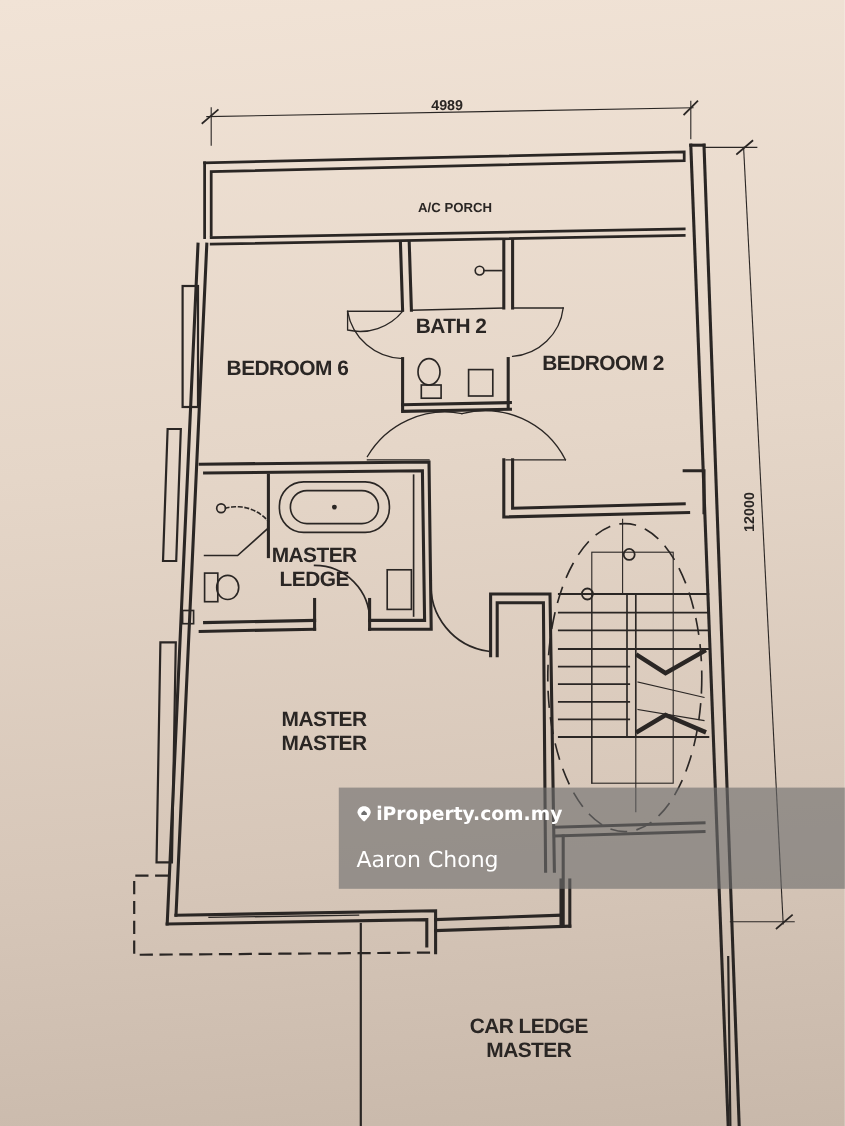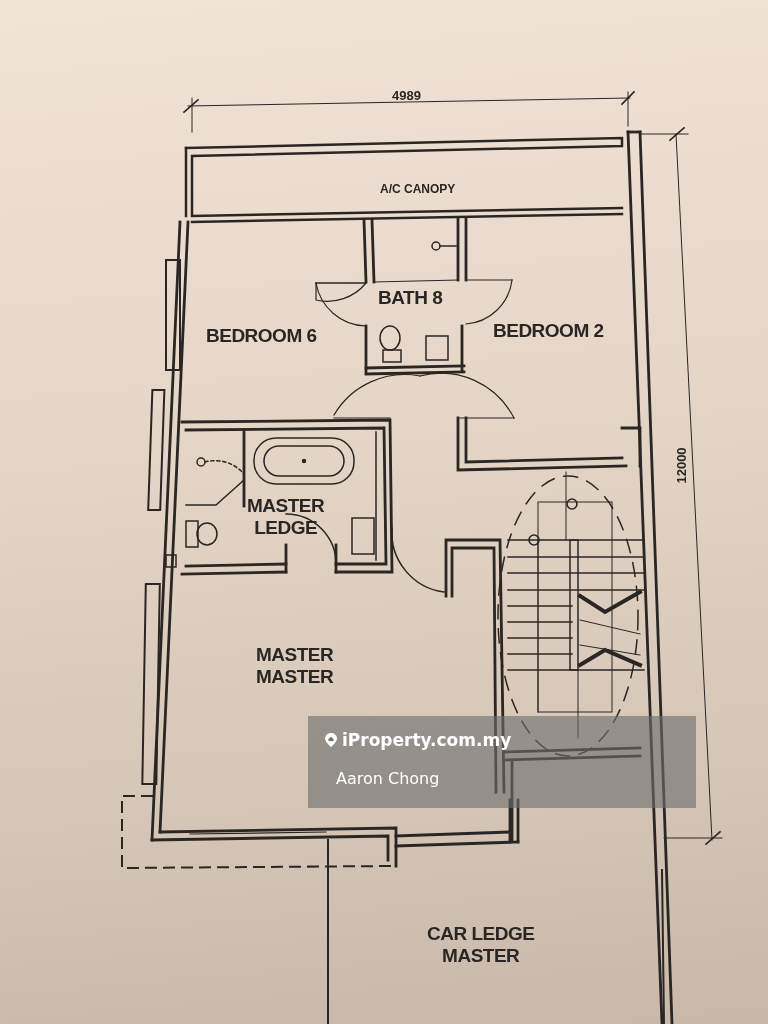--- a/index.html
+++ b/index.html
@@ -12,30 +12,30 @@
     .lbl {
       position: absolute; color: #2a2624; font-family: "Liberation Sans", sans-serif;
       font-weight: bold; letter-spacing: -0.5px; text-align: center; line-height: 1.15;
       white-space: nowrap;
     }
     .lbl-room { font-size: 19px; }
     .lbl-small { font-size: 12px; font-weight: bold; letter-spacing: 0; }
     .lbl-dim { font-size: 13px; font-weight: bold; letter-spacing: 0; }
     .dim-v { transform: rotate(-90deg); transform-origin: center; }
     .watermark {
-      position: absolute; left: 308px; top: 716px; width: 388px; height: 92px;
+      position: absolute; left: 308px; top: 716px; width: 460px; height: 92px;
       background: rgba(110,110,110,0.62);
     }
     .wm-brand {
       position: absolute; left: 16px; top: 14px; color: #fff; font-size: 17px; font-weight: bold;
       font-family: "DejaVu Sans", sans-serif; display: flex; align-items: center; gap: 4px;
     }
     .wm-pin { width: 14px; height: 16px; display: inline-block; }
     .wm-agent {
-      position: absolute; left: 28px; top: 53px; color: #fff; font-size: 16px;
+      position: absolute; left: 16px; top: 53px; color: #fff; font-size: 20px;
       font-family: "DejaVu Sans", sans-serif;
     }
   </style>
 </head>
 <body>
 
 <svg class="plan" viewBox="0 0 768 1024" xmlns="http://www.w3.org/2000/svg">
   <g stroke="#2a2624" fill="none" stroke-linecap="square">
 
     <g>
@@ -193,23 +193,23 @@
     <g stroke-width="2">
       <line x1="328" y1="840" x2="328" y2="1024"></line>
       <line x1="662" y1="870" x2="664" y2="1024"></line>
     </g>
   </g>
 </svg>
 
 <div class="lbl lbl-dim" style="left:392px; top:89px;">4989</div>
 <div class="lbl lbl-dim dim-v" style="left:664px; top:458px;">12000</div>
 
-<div class="lbl lbl-small" style="left:380px; top:183px;">A/C CANOPY</div>
+<div class="lbl lbl-small" style="left:380px; top:183px;">A/C PORCH</div>
 <div class="lbl lbl-room" style="left:206px; top:325px;">BEDROOM 6</div>
-<div class="lbl lbl-room" style="left:378px; top:287px;">BATH 8</div>
+<div class="lbl lbl-room" style="left:378px; top:287px;">BATH 2</div>
 <div class="lbl lbl-room" style="left:493px; top:320px;">BEDROOM 2</div>
 
 <div class="lbl lbl-room" style="left:247px; top:495px;">
   <div>MASTER</div>
   <div>LEDGE</div>
 </div>
 
 <div class="lbl lbl-room" style="left:256px; top:644px;">
   <div>MASTER</div>
   <div>MASTER</div>

